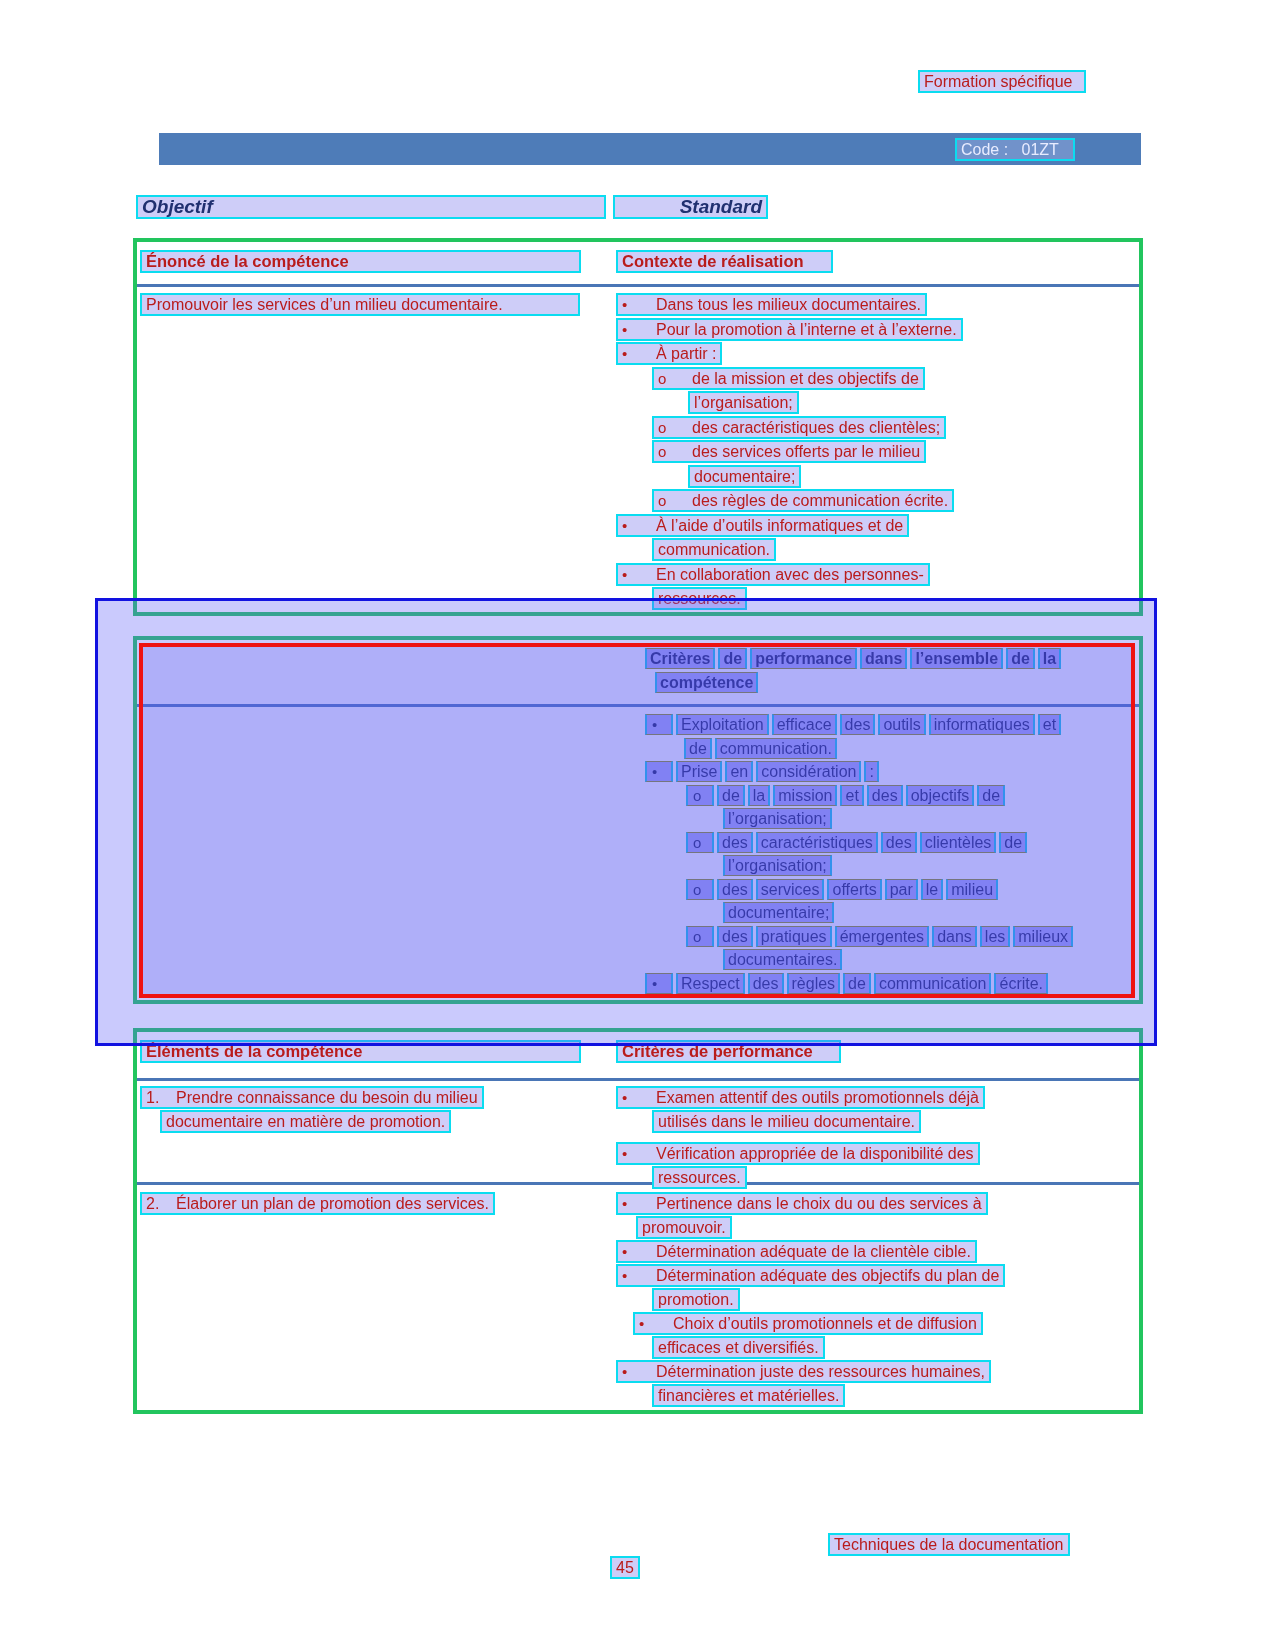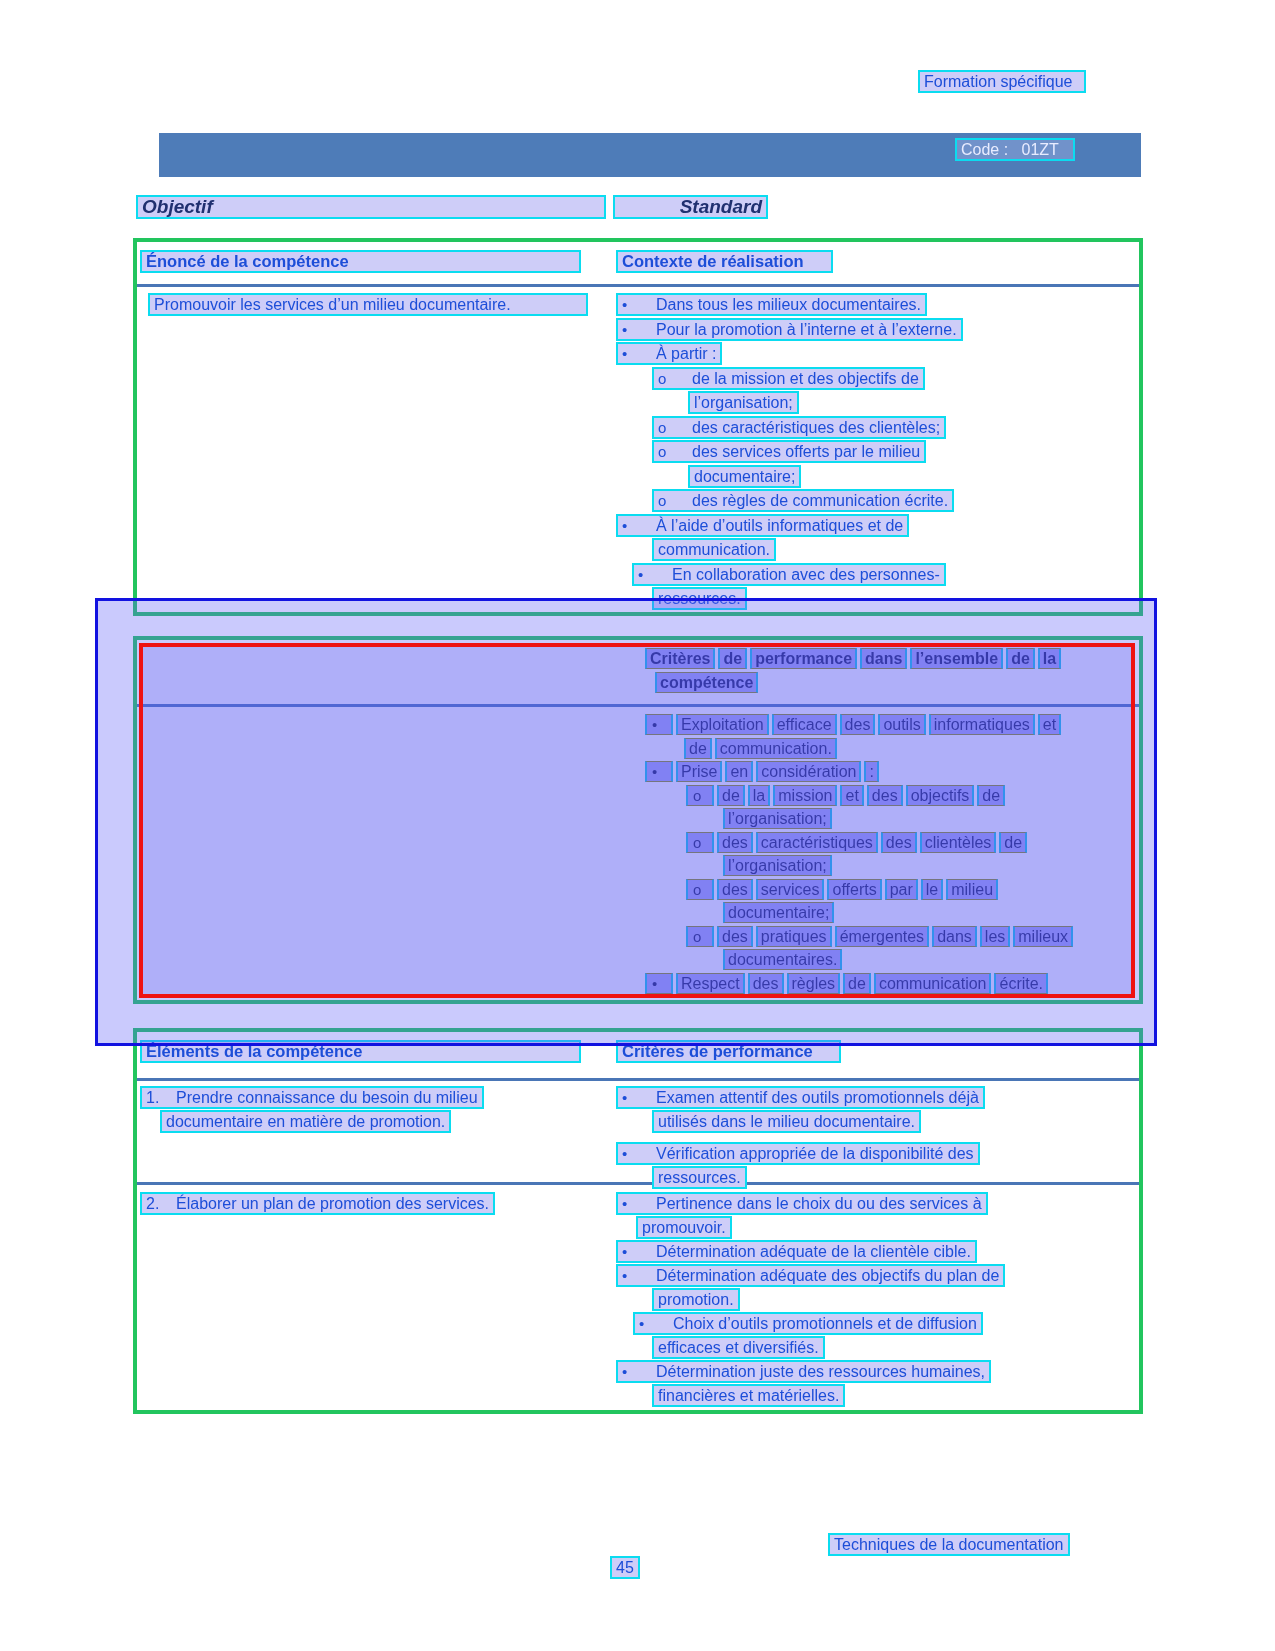--- a/index.html
+++ b/index.html
@@ -9,30 +9,30 @@
     font-family:"Liberation Sans","DejaVu Sans",sans-serif;
     color:#1e276b;
   }
   .abs { position:absolute; }
 
   
   .chip {
     display:inline-block;
     background:#cecdf8;
     border:2px solid #0bdcf0;
-    color:#1d4ed8;
+    color:#b91c1c;
     font-size:16px; line-height:19px;
     padding:0 4px;
     white-space:pre;
     vertical-align:top;
   }
   .chip.hdr  { font-weight:bold; font-size:16.5px; }
 
   .banner {
-    left:159px; top:133px; width:982px; height:44px;
+    left:159px; top:133px; width:982px; height:32px;
     background:#4e7cb8;
   }
   .banner .chip {
     position:absolute; left:796px; top:5px; width:120px;
     background:rgba(205,205,250,0.28);
     color:#e8ecff;
   }
 
   .objstd-chip { font-weight:bold; font-style:italic; font-size:19px; line-height:20px; color:#203070; }
   #objectif-chip { left:136px; top:195px; width:470px; }
@@ -96,35 +96,35 @@
 </div>
 
 <span class="chip objstd-chip abs" id="objectif-chip">Objectif</span>
 <span class="chip objstd-chip abs" id="standard-chip">Standard</span>
 
 <div class="abs doc-table" id="table-enonce">
   <div class="hdr-divider" style="top:42px;"></div>
   <span class="chip hdr abs" style="left:3px; top:8px; width:441px;">Énoncé de la compétence</span>
   <span class="chip hdr abs" style="left:479px; top:8px; width:217px;">Contexte de réalisation</span>
 
-  <span class="chip abs" style="left:3px; top:51px; width:440px;margin-left:8px;">Promouvoir les services d’un milieu documentaire.</span>
+  <span class="chip abs" style="left:3px; top:51px; width:440px;">Promouvoir les services d’un milieu documentaire.</span>
 
   <div class="abs" id="context-list" style="left:479px; top:51px; width:528px;">
       <div class="t1line"><span class="chip" style="margin-left: 0px;"><span class="bullet1">•</span>Dans tous les milieux documentaires.</span></div>
       <div class="t1line"><span class="chip" style="margin-left: 0px;"><span class="bullet1">•</span>Pour la promotion à l’interne et à l’externe.</span></div>
       <div class="t1line"><span class="chip" style="margin-left: 0px;"><span class="bullet1">•</span>À partir :</span></div>
       <div class="t1line"><span class="chip" style="margin-left: 36px;"><span class="bullet2">o</span>de la mission et des objectifs de</span></div>
       <div class="t1line"><span class="chip" style="margin-left: 72px;">l’organisation;</span></div>
       <div class="t1line"><span class="chip" style="margin-left: 36px;"><span class="bullet2">o</span>des caractéristiques des clientèles;</span></div>
       <div class="t1line"><span class="chip" style="margin-left: 36px;"><span class="bullet2">o</span>des services offerts par le milieu</span></div>
       <div class="t1line"><span class="chip" style="margin-left: 72px;">documentaire;</span></div>
       <div class="t1line"><span class="chip" style="margin-left: 36px;"><span class="bullet2">o</span>des règles de communication écrite.</span></div>
       <div class="t1line"><span class="chip" style="margin-left: 0px;"><span class="bullet1">•</span>À l’aide d’outils informatiques et de</span></div>
       <div class="t1line"><span class="chip" style="margin-left: 36px;">communication.</span></div>
-      <div class="t1line"><span class="chip" style="margin-left: 16px;"><span class="bullet1">•</span>En collaboration avec des personnes-</span></div>
+      <div class="t1line"><span class="chip" style="margin-left: 0px;"><span class="bullet1">•</span>En collaboration avec des personnes-</span></div>
       <div class="t1line"><span class="chip" style="margin-left: 36px;">ressources.</span></div>
     </div>
 </div>
 
 <div class="abs doc-table" id="standard-table">
   <div class="hdr-divider" style="top:64px;"></div>
   <div class="abs" id="perf-header" style="left:508px; top:8px; width:495px;">
       <div class="pline" style="padding-left: 0px;"><span class="wchip bold">Critères</span><span class="wchip bold">de</span><span class="wchip bold">performance</span><span class="wchip bold">dans</span><span class="wchip bold">l’ensemble</span><span class="wchip bold">de</span><span class="wchip bold">la</span></div>
       <div class="pline" style="padding-left: 10px;"><span class="wchip bold">compétence</span></div>
     </div>

